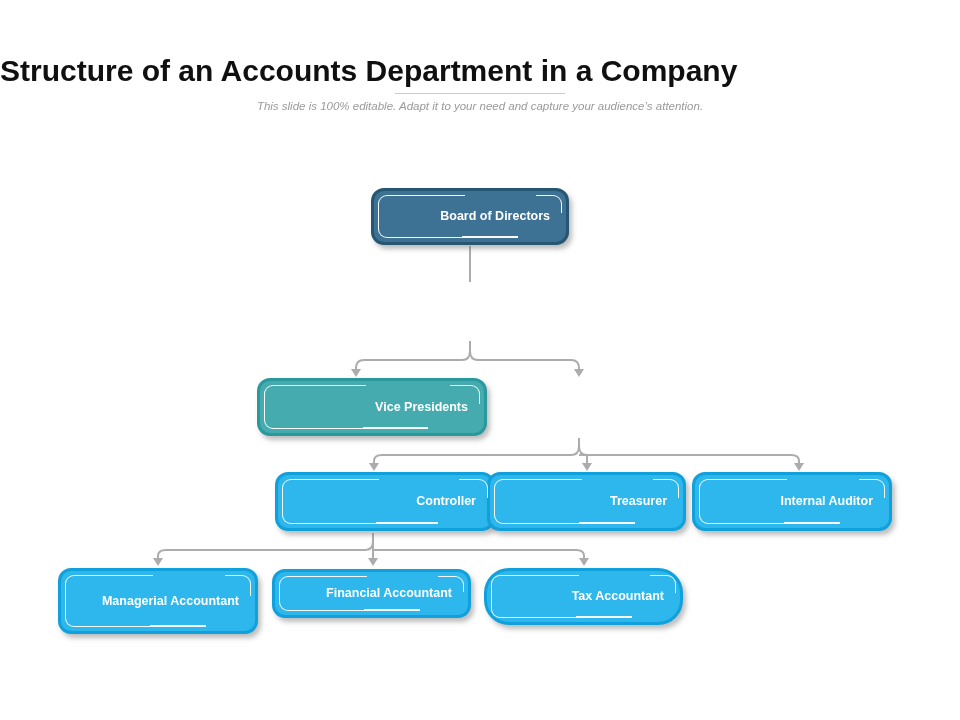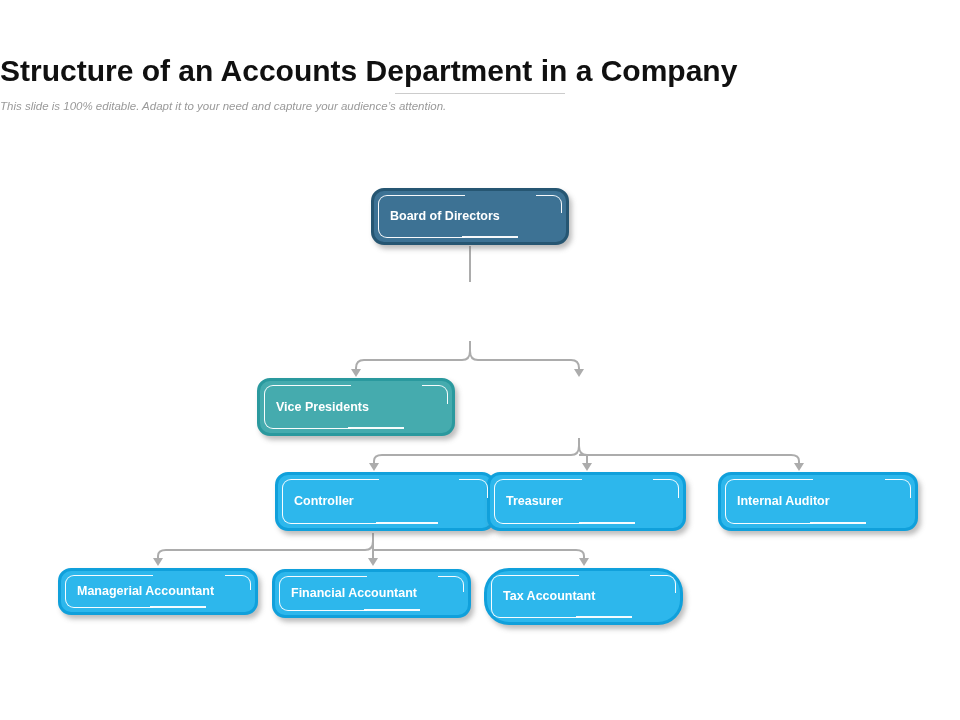--- a/index.html
+++ b/index.html
@@ -3,56 +3,56 @@
 <meta charset="utf-8">
 <style>
   html,body{margin:0;padding:0;background:#ffffff;}
   body{width:960px;height:720px;font-family:"Liberation Sans",sans-serif;overflow:hidden;}
   .slide{position:relative;width:960px;height:720px;background:#ffffff;}
 
   
   .title{position:absolute;top:54px;left:0;width:960px;margin:0;text-align:left;
          font-size:30px;font-weight:bold;color:#101010;letter-spacing:0;}
   .title-rule{position:absolute;top:93px;left:395px;width:170px;height:1px;background:#cccccc;}
-  .subtitle{position:absolute;top:100px;left:0;width:960px;margin:0;text-align:left;
+  .subtitle{position:absolute;top:100px;left:0;width:960px;margin:0;text-align:center;
             font-style:italic;font-size:11.5px;color:#9a9a9a;}
 
   
   .connectors{position:absolute;left:0;top:0;width:960px;height:720px;pointer-events:none;}
 
   
   .node{position:absolute;box-sizing:border-box;border-radius:13px;
         border:3px solid var(--edge);background:var(--fill);
         box-shadow:3px 4px 5px rgba(110,110,110,.45);
-        display:flex;align-items:center;justify-content:flex-start;text-align:center;
+        display:flex;align-items:center;justify-content:flex-end;text-align:center;
         padding:4px 16px;}
   .node .label{position:relative;z-index:3;color:#ffffff;font-weight:bold;
                font-size:12.5px;line-height:1.35;}
   
   .node::before{content:"";position:absolute;top:4px;left:4px;bottom:4px;width:45%;
                 border:1.6px solid rgba(255,255,255,.96);border-right:none;
                 border-radius:9px 0 0 9px;z-index:1;}
   
   .node::after{content:"";position:absolute;top:4px;right:4px;width:13%;height:34%;
                border-top:1.6px solid rgba(255,255,255,.96);
                border-right:1.6px solid rgba(255,255,255,.96);
                border-top-right-radius:9px;z-index:1;}
   
   .node .bseg{position:absolute;bottom:4px;left:46%;width:29%;height:1.6px;
               background:rgba(255,255,255,.96);z-index:1;}
 
   
   .n-board     {left:371px;top:188px;width:198px;height:57px;}
   .n-ceo       {left:371px;top:284px;width:198px;height:56px;}
-  .n-vp        {left:257px;top:378px;width:198px;height:58px;}
+  .n-vp        {left:257px;top:378px;width:230px;height:58px;}
   .n-cfo       {left:480px;top:378px;width:199px;height:58px;}
   .n-controller{left:275px;top:472px;width:220px;height:59px;}
   .n-treasurer {left:487px;top:472px;width:199px;height:59px;}
-  .n-auditor   {left:718px;top:472px;width:200px;height:59px;}
-  .n-managerial{left:58px; top:568px;width:200px;height:47px;}
+  .n-auditor   {left:692px;top:472px;width:200px;height:59px;}
+  .n-managerial{left:58px; top:568px;width:200px;height:66px;}
   .n-financial {left:272px;top:569px;width:199px;height:49px;}
   .n-tax       {left:484px;top:568px;width:199px;height:57px;border-radius:25px;}
 </style>
 </head>
 <body>
 
 <div class="slide">
 
   <h1 class="title">Structure of an Accounts Department in a Company</h1>
   <div class="title-rule"></div>

